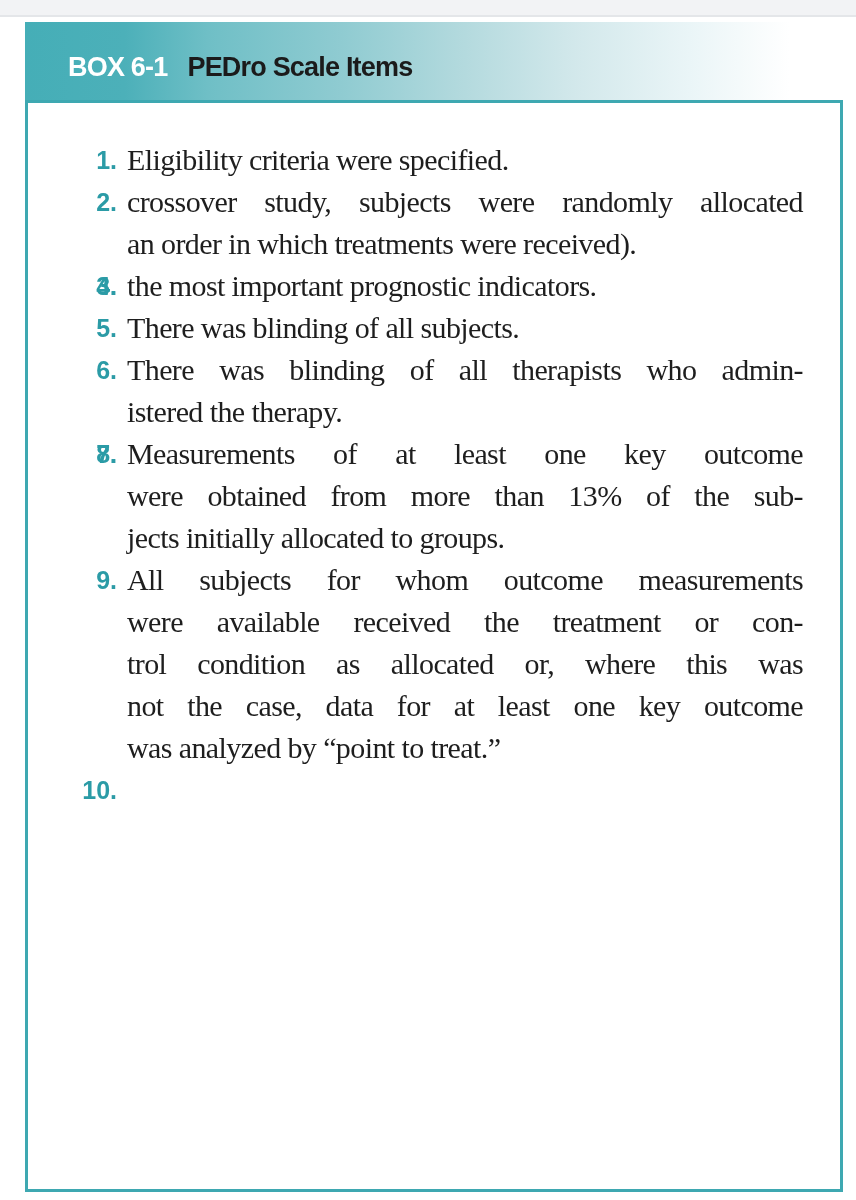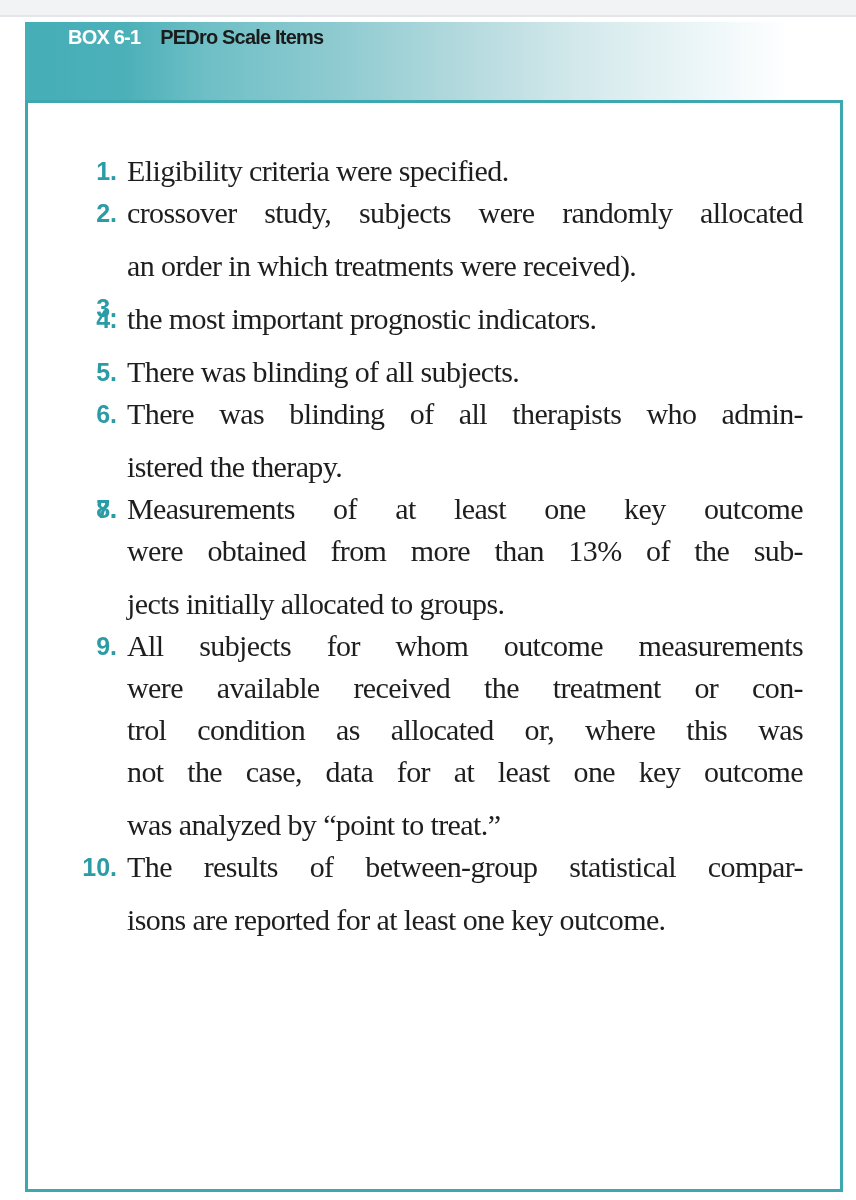--- a/index.html
+++ b/index.html
@@ -24,24 +24,24 @@
     top: 22px;
     width: 831px;
     height: 78px;
     background: linear-gradient(90deg,
       #45aeb7 0%, #4cb0b9 12%, #6fbfc6 22%, #8fcbd1 38%,
       #b4dade 53%, #d2e8eb 66%, #eaf5f7 80%, #ffffff 92%, #ffffff 100%);
   }
   .box-header-title {
     position: absolute;
     left: 43px;
-    top: 4px;
+    top: 30px;
     font-family: "Liberation Sans", sans-serif;
     font-weight: bold;
-    font-size: 20px;
+    font-size: 27px;
     letter-spacing: -0.8px;
     white-space: nowrap;
   }
   .box-label {
     color: #ffffff;
     margin-right: 20px;
   }
   .box-title {
     color: #1b1b1b;
   }
@@ -89,21 +89,20 @@
   }
   .line {
     display: block;
     white-space: nowrap;
     text-align: justify;
     text-align-last: justify;
     letter-spacing: -0.6px;
   }
   .line.last {
     text-align-last: left;
-    margin-top: 11px;
   }
 </style>
 </head>
 <body>
 
 <div class="topbar"></div>
 
 <div class="box-header">
   <div class="box-header-title">
     <span class="box-label">BOX 6-1</span><span class="box-title">PEDro Scale Items</span>
@@ -163,19 +162,15 @@
         <div class="item-text">
           <span class="line">All subjects for whom outcome measurements</span>
           <span class="line">were available received the treatment or con-</span>
           <span class="line">trol condition as allocated or, where this was</span>
           <span class="line">not the case, data for at least one key outcome</span>
           <span class="line last">was analyzed by “point to treat.”</span>
         </div>
       </li>
       <li class="item">
         <span class="item-num">10.</span>
-        <div class="item-text">
-          <span class="line">The results of between-group statistical compar-</span>
-          <span class="line last">isons are reported for at least one key outcome.</span>
-        </div>
       </li>
     </ol>
 </div>
 
 </body></html>

